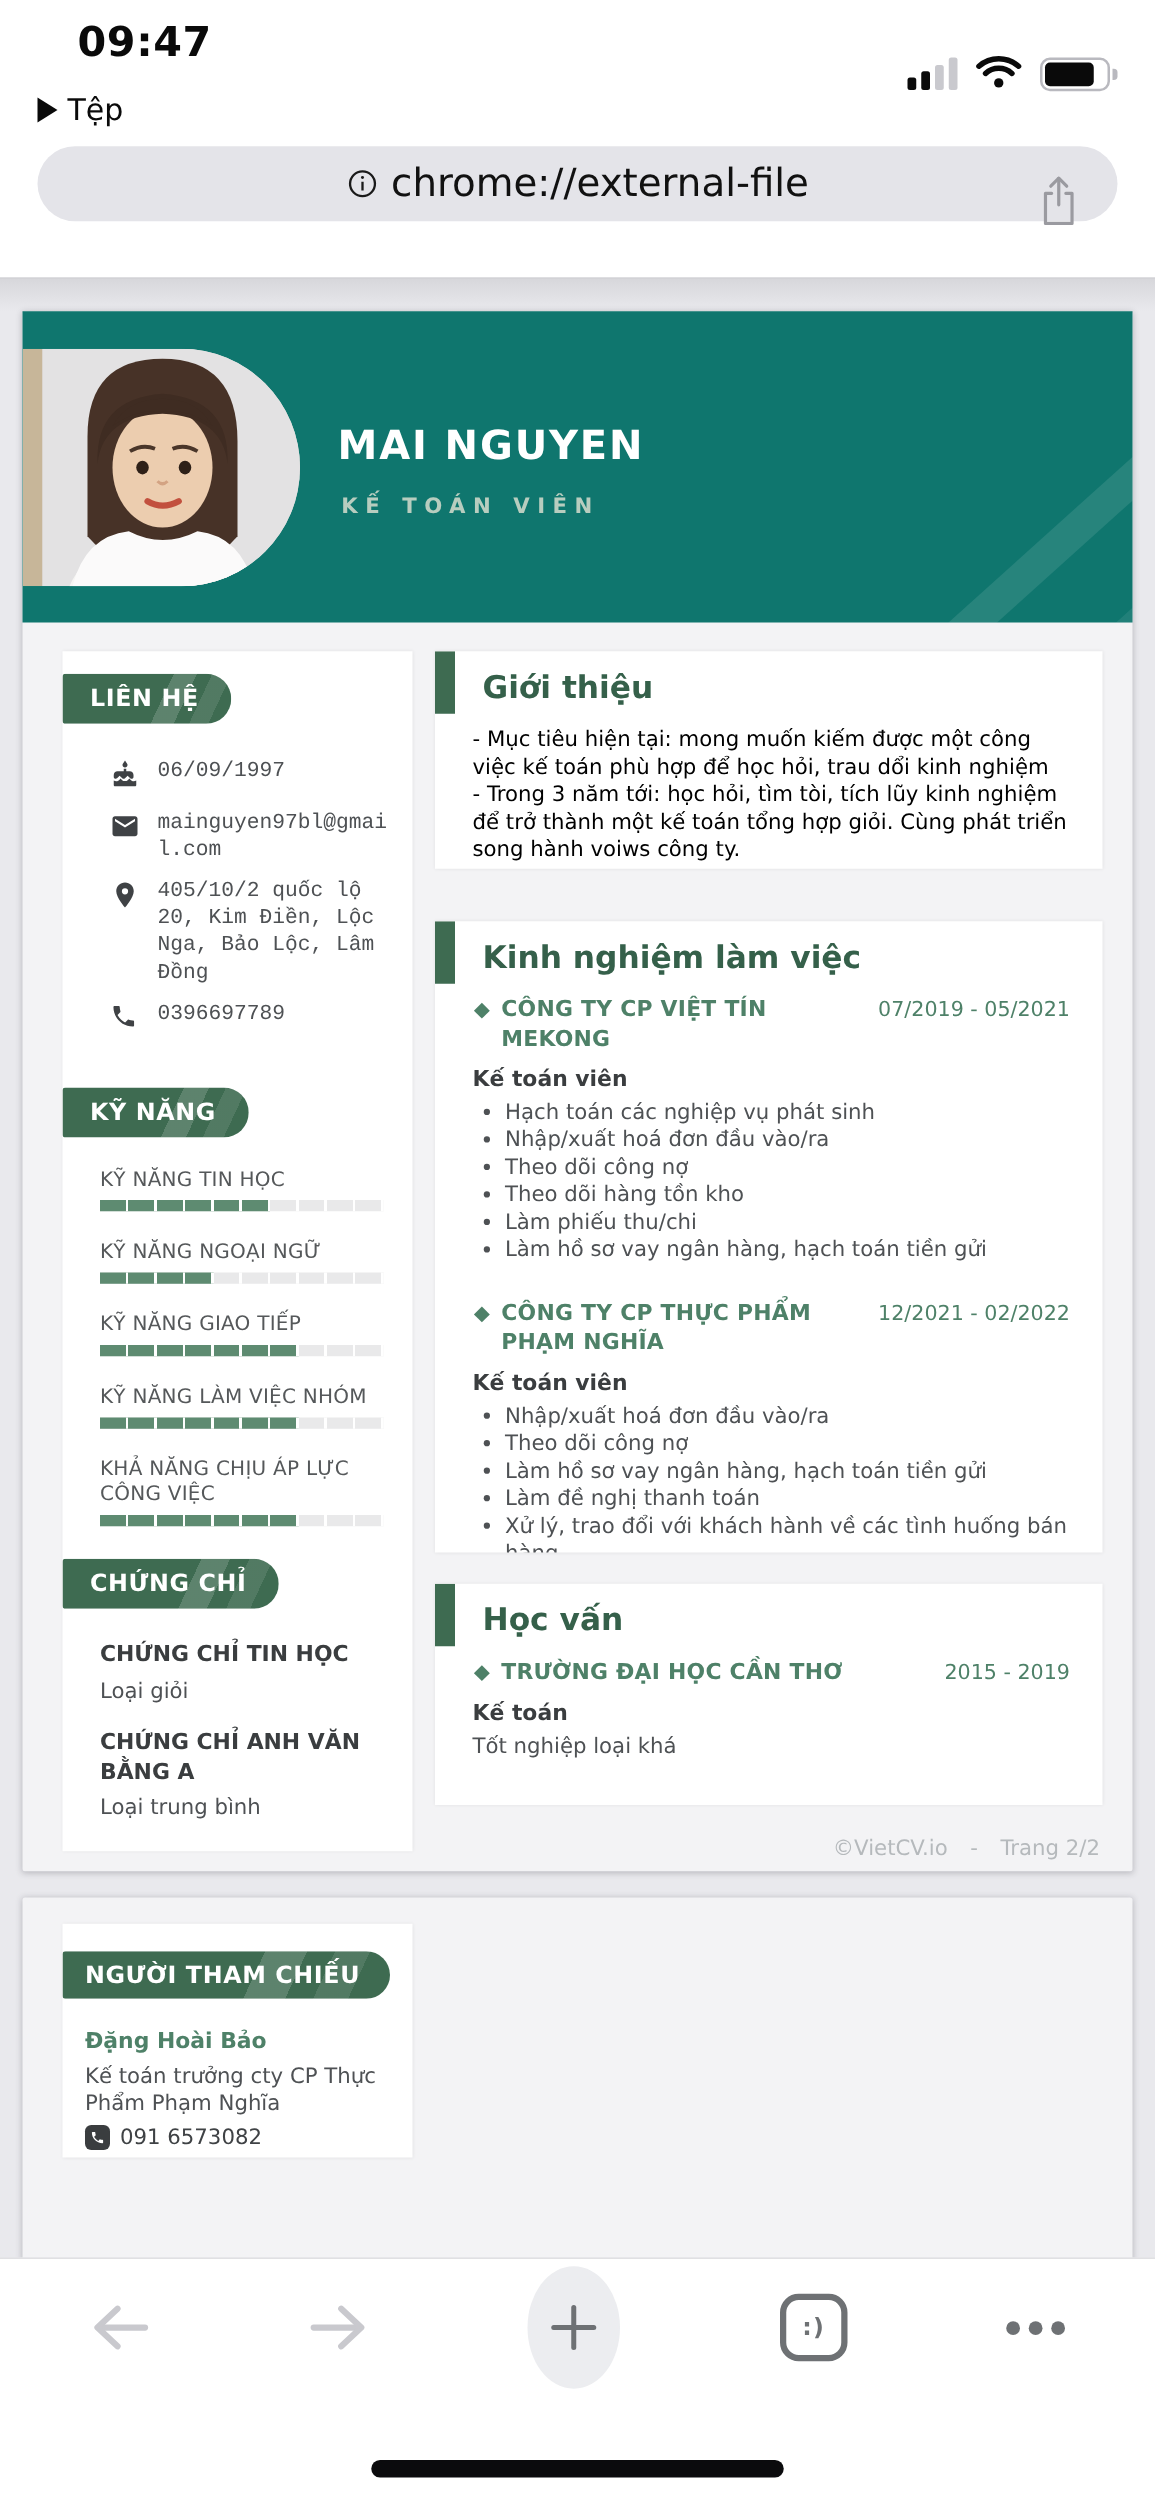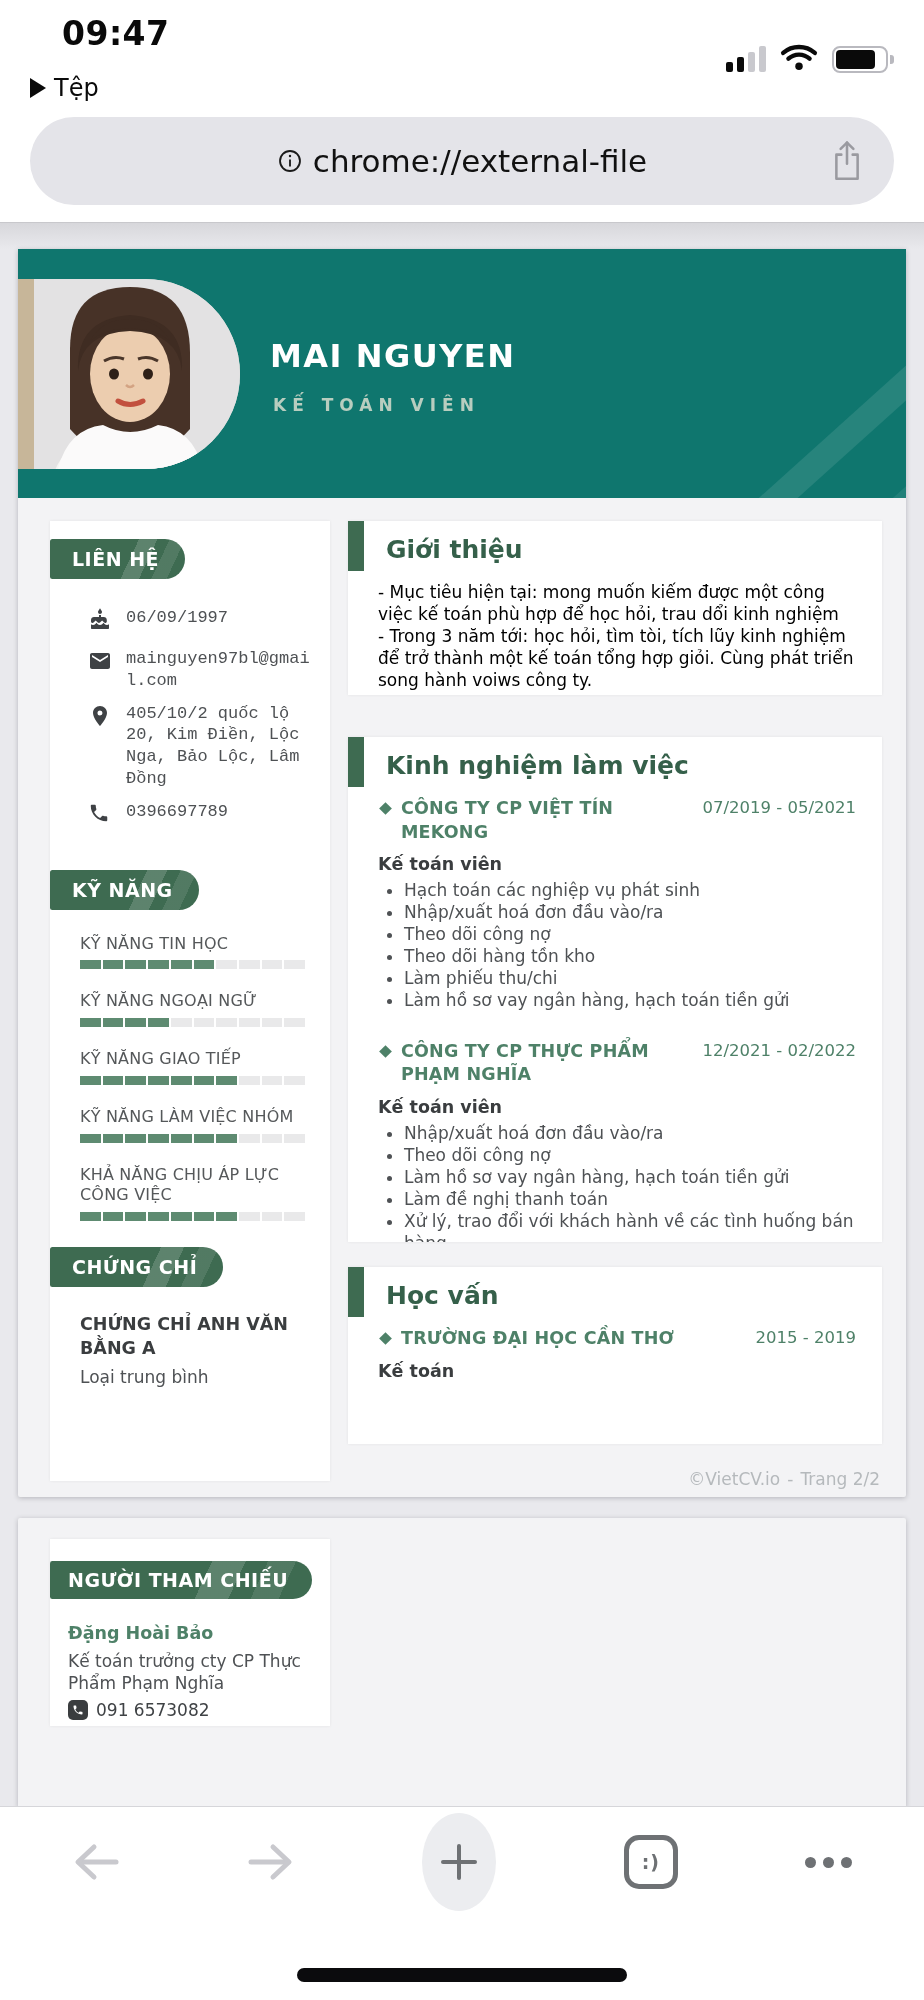--- a/index.html
+++ b/index.html
@@ -15,21 +15,21 @@
   .status-icons { position:absolute; right:36px; top:44px; display:flex; align-items:center; gap:14px; height:30px; }
   .sig { display:flex; align-items:flex-end; gap:4px; height:26px; }
   .sig i { display:block; width:7px; border-radius:2px; background:#0a0a0a; }
   .sig i.dim { background:#c9c9ce; }
   .batt { position:relative; width:56px; height:27px; }
   .batt .case { position:absolute; inset:0; border:2px solid #b9b9bf; border-radius:8px; }
   .batt .lvl { position:absolute; left:4px; top:4px; bottom:4px; width:70%; background:#0a0a0a; border-radius:4px; }
   .batt .cap { position:absolute; right:-6px; top:9px; width:4px; height:9px; background:#b9b9bf; border-radius:0 3px 3px 0; }
 
   
-  .urlwrap { position:absolute; left:30px; top:117px; width:864px; height:88px; background:#e4e4e9; border-radius:44px; display:flex; align-items:center; justify-content:center; }
+  .urlwrap { position:absolute; left:30px; top:117px; width:864px; height:60px; background:#e4e4e9; border-radius:44px; display:flex; align-items:center; justify-content:center; }
   .urltext { display:flex; align-items:center; gap:10px; font-size:31px; color:#111; }
   .share { position:absolute; right:30px; top:22px; }
 
   
   .content { position:absolute; left:0; top:222px; width:100%; height:1778px; background:#e9e9ed; border-top:1px solid #c8c8cc; }
   .content::before { content:""; position:absolute; left:0; top:0; width:100%; height:26px; background:linear-gradient(#d7d7db,rgba(233,233,237,0)); }
 
   
   .page { position:absolute; left:18px; width:888px; background:#f3f3f5; box-shadow:0 1px 5px rgba(50,50,60,.28); border-radius:2px; }
   .page1 { top:26px; height:1248px; }
@@ -80,21 +80,21 @@
   .para { font-size:17px; line-height:1.3; color:#000000; }
   .entry { margin-bottom:28px; }
   .entry-head { display:flex; align-items:flex-start; }
   .diamond { width:9px; height:9px; background:#4e8168; transform:rotate(45deg); margin:7px 11px 0 3px; flex-shrink:0; }
   .company { font-size:17.5px; font-weight:bold; color:#4e8168; line-height:1.35; letter-spacing:.2px; max-width:330px; }
   .dates { margin-left:auto; padding-left:10px; white-space:nowrap; font-size:16.5px; color:#4e8168; padding-top:1px; }
   .role { font-size:17.5px; font-weight:bold; color:#3a3d3f; margin:10px 0 6px; }
   .bullets { margin:0 0 0 6px; padding-left:20px; }
   .bullets li { font-size:17px; line-height:1.29; color:#4e5154; }
   .edu-note { font-size:17px; color:#4e5154; margin-top:6px; }
-  .footer { position:absolute; right:26px; bottom:8px; display:flex; gap:7px; font-size:17px; color:#b5b9bc; }
+  .footer { position:absolute; right:26px; bottom:8px; display:flex; gap:18px; font-size:17px; color:#b5b9bc; }
 
   
   .refcard { position:absolute; left:32px; top:21px; width:280px; height:187px; background:#fff; box-shadow:0 0 3px rgba(0,0,0,.07); }
   .refcard .banner { margin-top:22px; font-size:19px; padding:8px 24px 8px 18px; }
   .ref-name { font-size:17.5px; font-weight:bold; color:#4e8168; padding:24px 20px 0 18px; }
   .ref-desc { font-size:17px; line-height:1.3; color:#4e5154; padding:7px 26px 0 18px; }
   .ref-phone { display:flex; align-items:center; gap:8px; padding:6px 20px 0 18px; font-size:17px; color:#3f4245; }
   .ph-sq { width:20px; height:20px; background:#3a3d3f; border-radius:5px; display:flex; align-items:center; justify-content:center; flex-shrink:0; }
 
   
@@ -269,20 +269,24 @@
               <div class="skill-bar">
                 <div class="skill-fill" style="width: 70%;"></div>
               </div>
             </div>
           </div>
 
         <div class="banner" style="margin-top:4px">CHỨNG CHỈ</div>
 
         <div class="certs">
 
+            <div class="cert">
+              <div class="cert-name">CHỨNG CHỈ TIN HỌC</div>
+              <div class="cert-grade">Loại giỏi</div>
+            </div>
 
             <div class="cert">
               <div class="cert-name">CHỨNG CHỈ ANH VĂN BẰNG A</div>
               <div class="cert-grade">Loại trung bình</div>
             </div>
           </div>
       </div>
 
       <div class="rightcol">
 
@@ -346,20 +350,21 @@
             <span class="sec-bar"></span>
             <span class="sec-title">Học vấn</span>
           </div>
           <div class="sec-body">
             <div class="entry-head">
               <span class="diamond"></span>
               <span class="company">TRƯỜNG ĐẠI HỌC CẦN THƠ</span>
               <span class="dates">2015  -  2019</span>
             </div>
             <div class="role">Kế toán</div>
+            <div class="edu-note">Tốt nghiệp loại khá</div>
           </div>
         </div>
 
       </div>
 
       <div class="footer">
         <span>©VietCV.io</span>
         <span>-</span>
         <span>Trang 2/2</span>
       </div>

